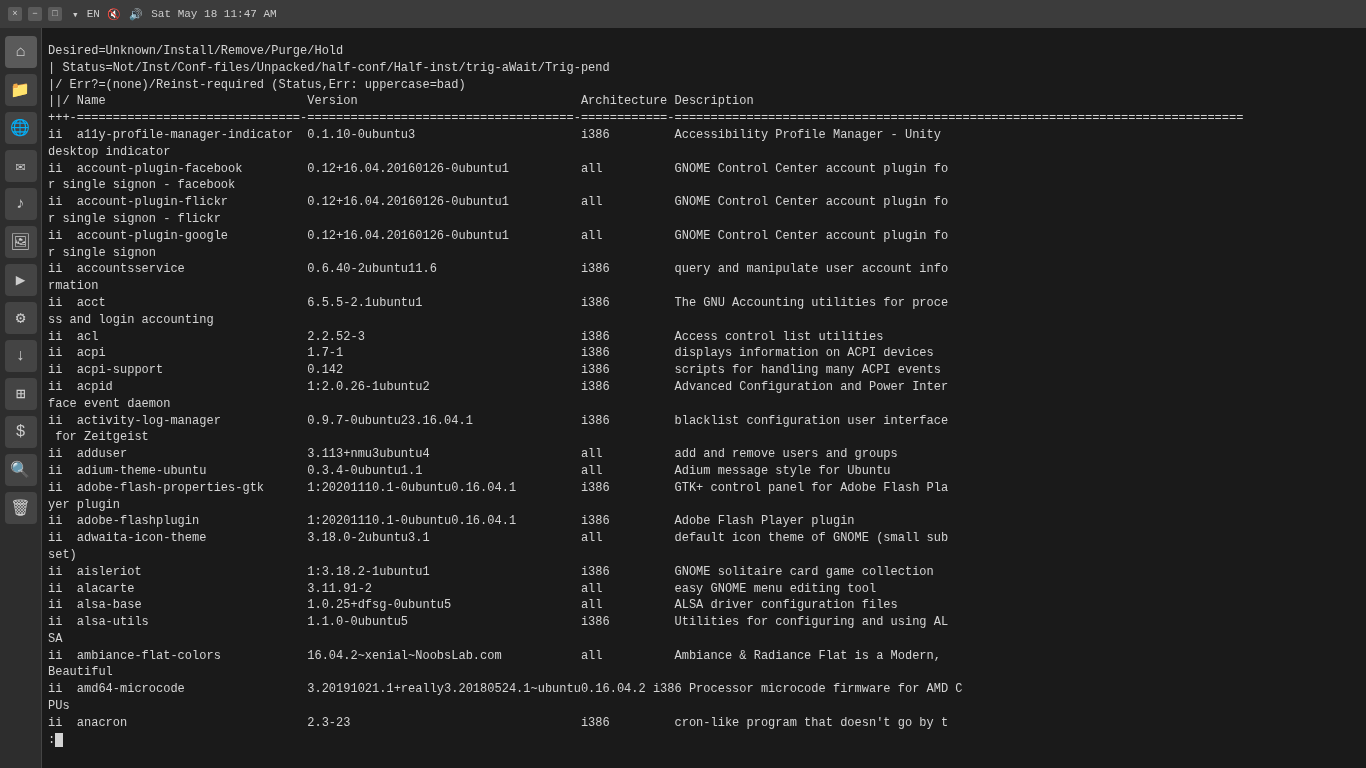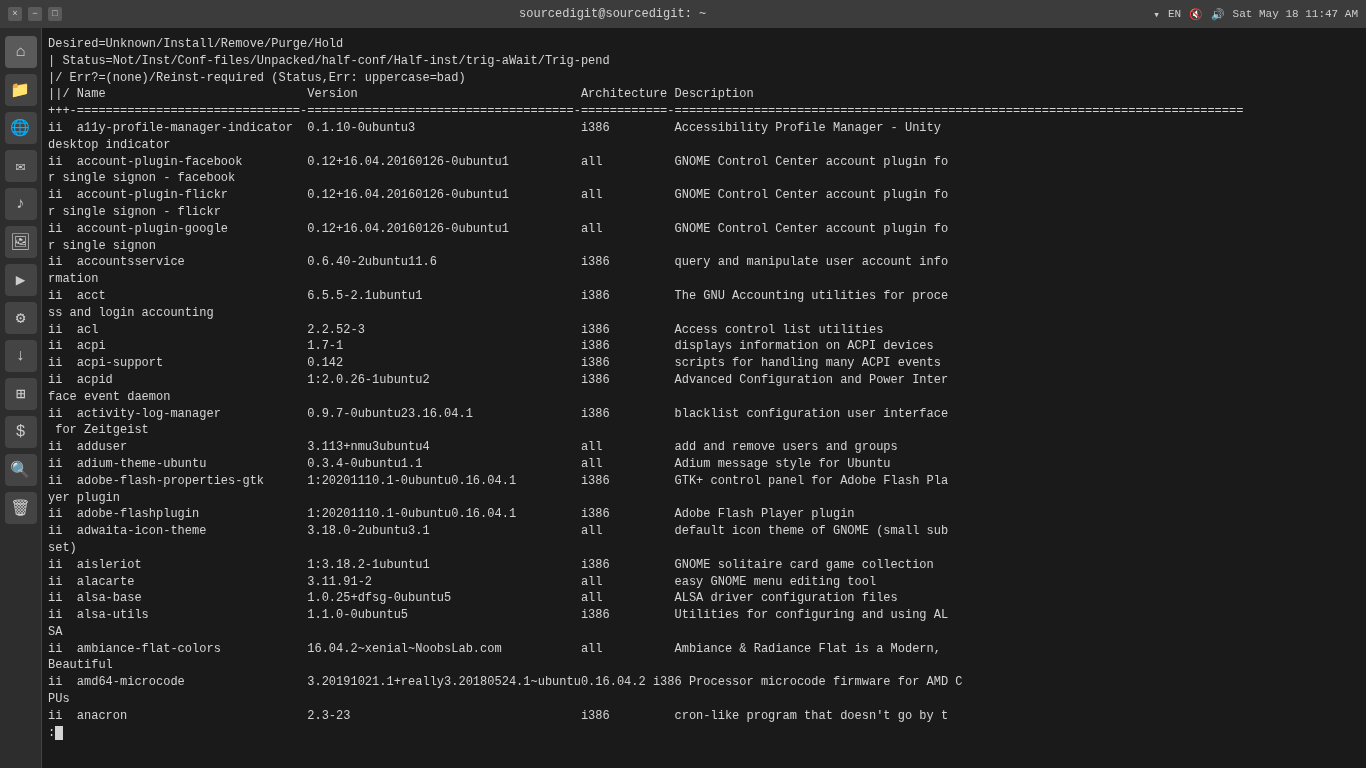--- a/index.html
+++ b/index.html
@@ -94,21 +94,21 @@
 
     .sidebar-icon.active {
       background: #5a5a5a;
     }
 
     
     .terminal {
       flex: 1;
       background: #1a1a1a;
       overflow-y: auto;
-      padding: 8px 6px;
+      padding: 15px 6px;
       font-family: 'Courier New', Courier, monospace;
       font-size: 12px;
       color: #d3d3d3;
       line-height: 1.4;
     }
 
     .terminal pre {
       white-space: pre-wrap;
       word-break: break-all;
       font-family: 'Courier New', Courier, monospace;
@@ -131,21 +131,20 @@
   </style>
 </head>
 <body>
 
 <div class="titlebar">
   <div class="titlebar-buttons">
     <div class="tb-btn">×</div>
     <div class="tb-btn">−</div>
     <div class="tb-btn">□</div>
   </div>
-  <div class="titlebar-title">sourcedigit@sourcedigit: ~</div>
   <div class="tray">
     <span>▾</span>
     <span>EN</span>
     <span>🔇</span>
     <span>🔊</span>
     <span>Sat May 18 11:47 AM</span>
   </div>
 </div>
 
 <div class="main-layout">

